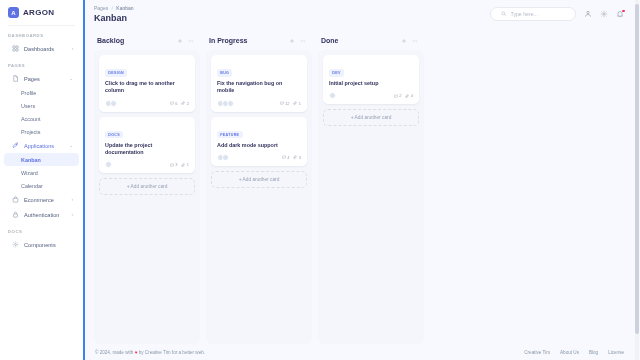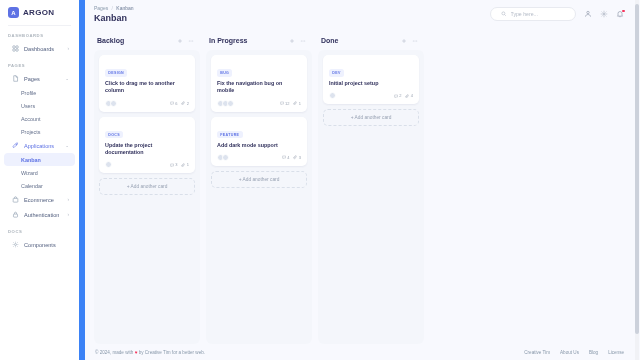--- a/index.html
+++ b/index.html
@@ -8,21 +8,21 @@
     font-family: "Liberation Sans", sans-serif;
     background: #f8f9fe;
     overflow: hidden;
   }
   .app { display: flex; width: 640px; height: 360px; position: relative; }
 
   
   .sidebar {
     width: 85px; height: 360px; background: #ffffff;
     flex: 0 0 85px; padding: 0; overflow: hidden;
-    border-right: 6px solid #3b82f6;
+    border-right: 2px solid #3b82f6;
   }
   .brand { display: flex; align-items: center; gap: 4px; padding: 7px 0 7px 8px; }
   .brand-mark {
     width: 11px; height: 11px; border-radius: 3px;
     background: #5e72e4; color: #fff;
     font-size: 6px; font-weight: 700;
     display: flex; align-items: center; justify-content: center;
   }
   .brand-text { font-size: 8px; font-weight: 700; color: #32325d; letter-spacing: .3px; }
   .brand-sep { height: 1px; background: #f0f1f5; margin: 0 8px; }

